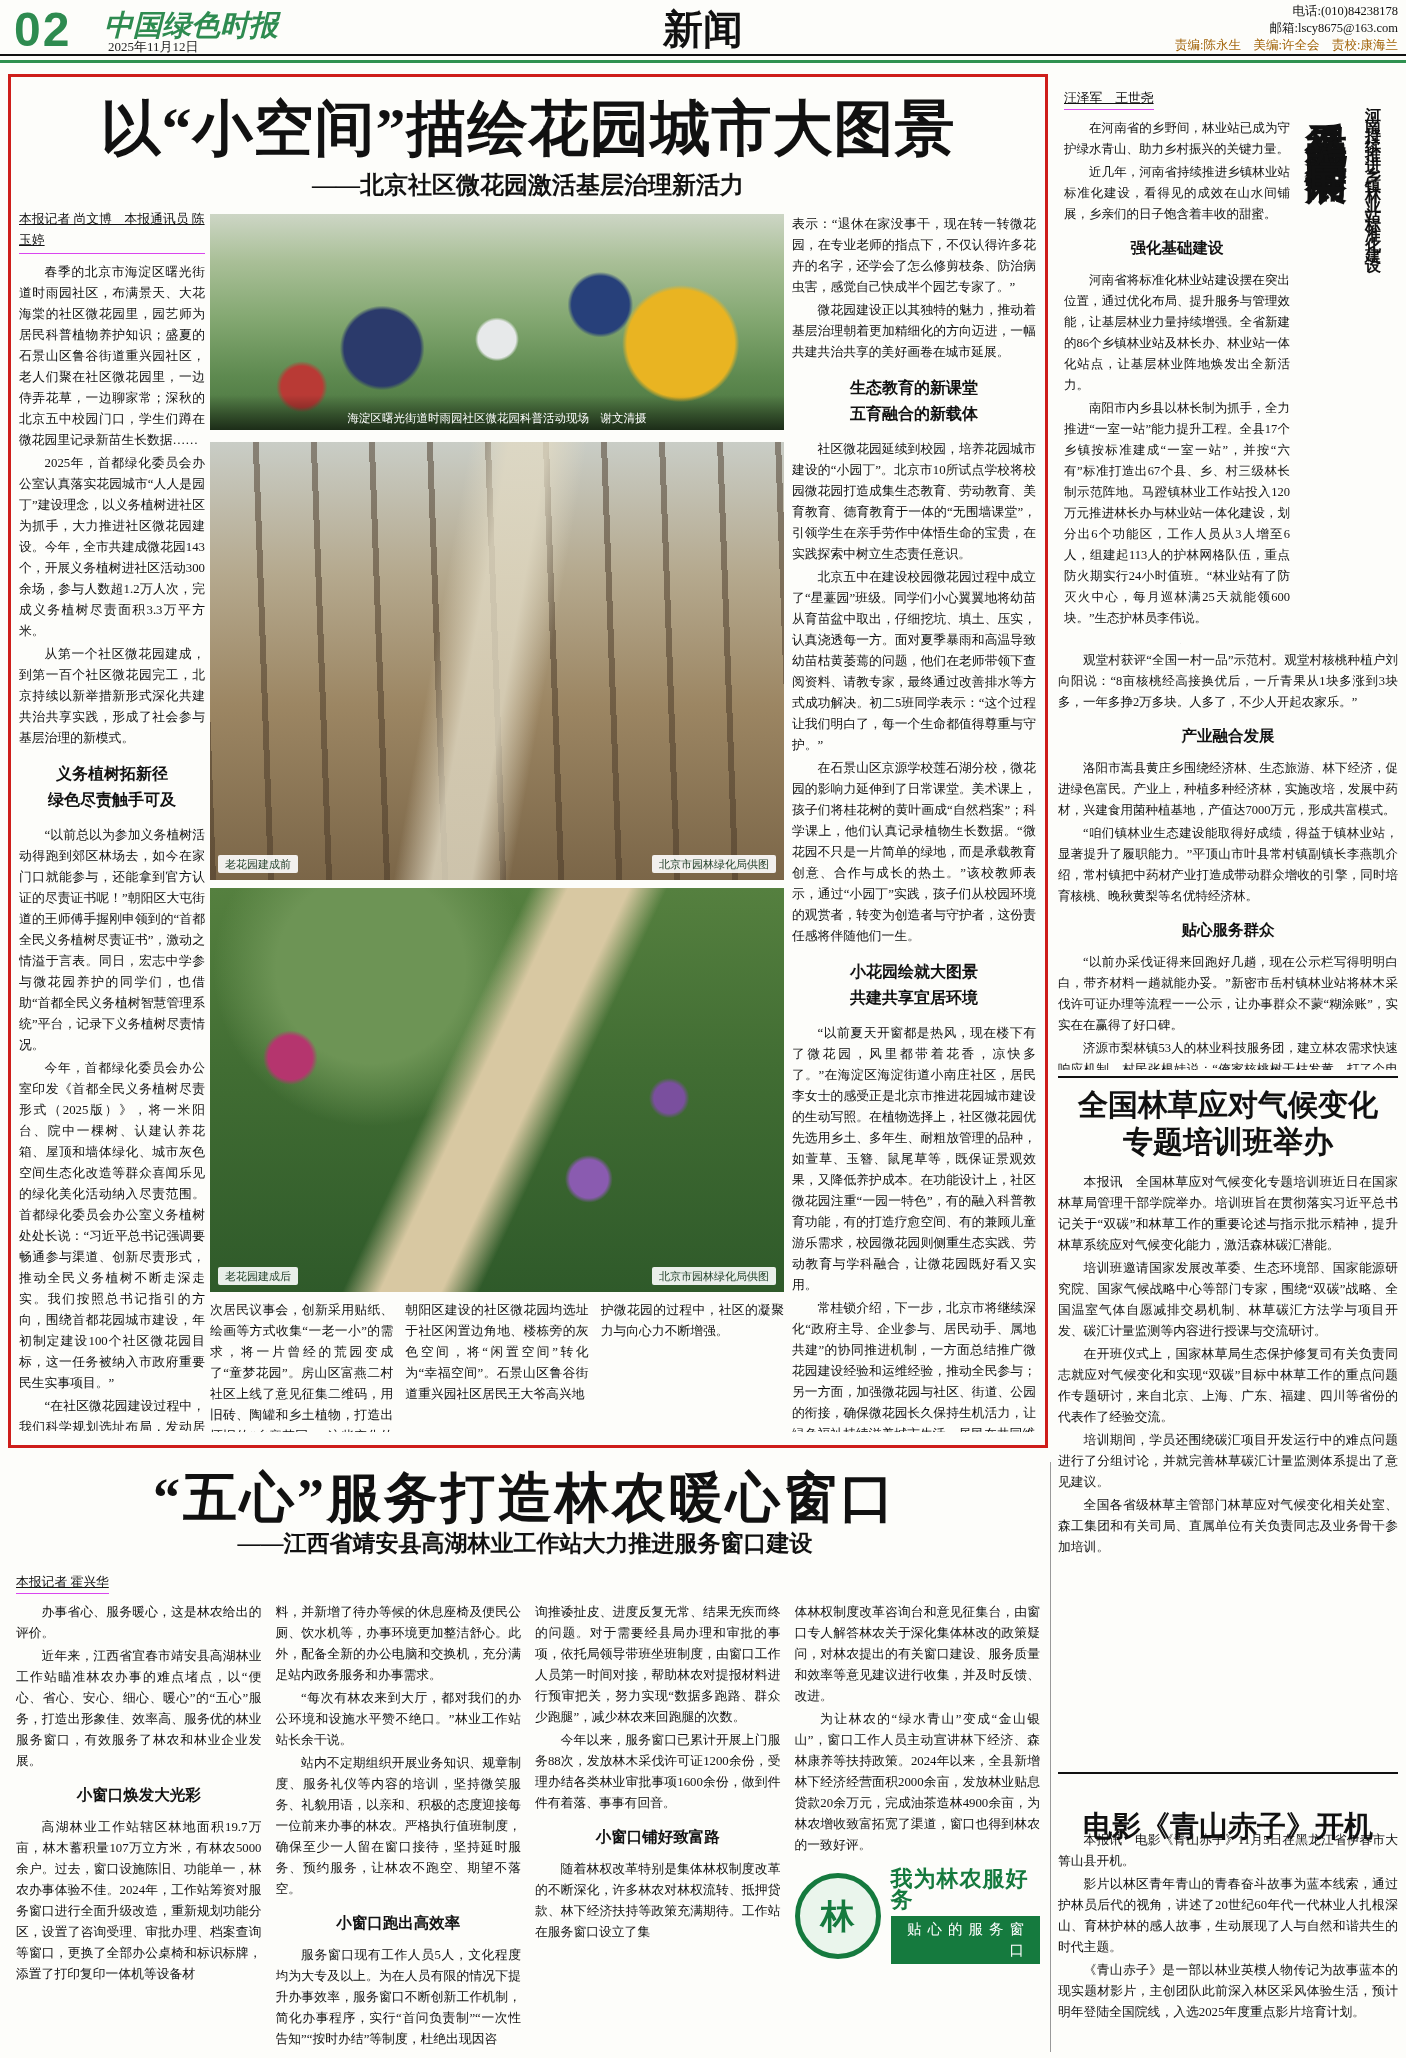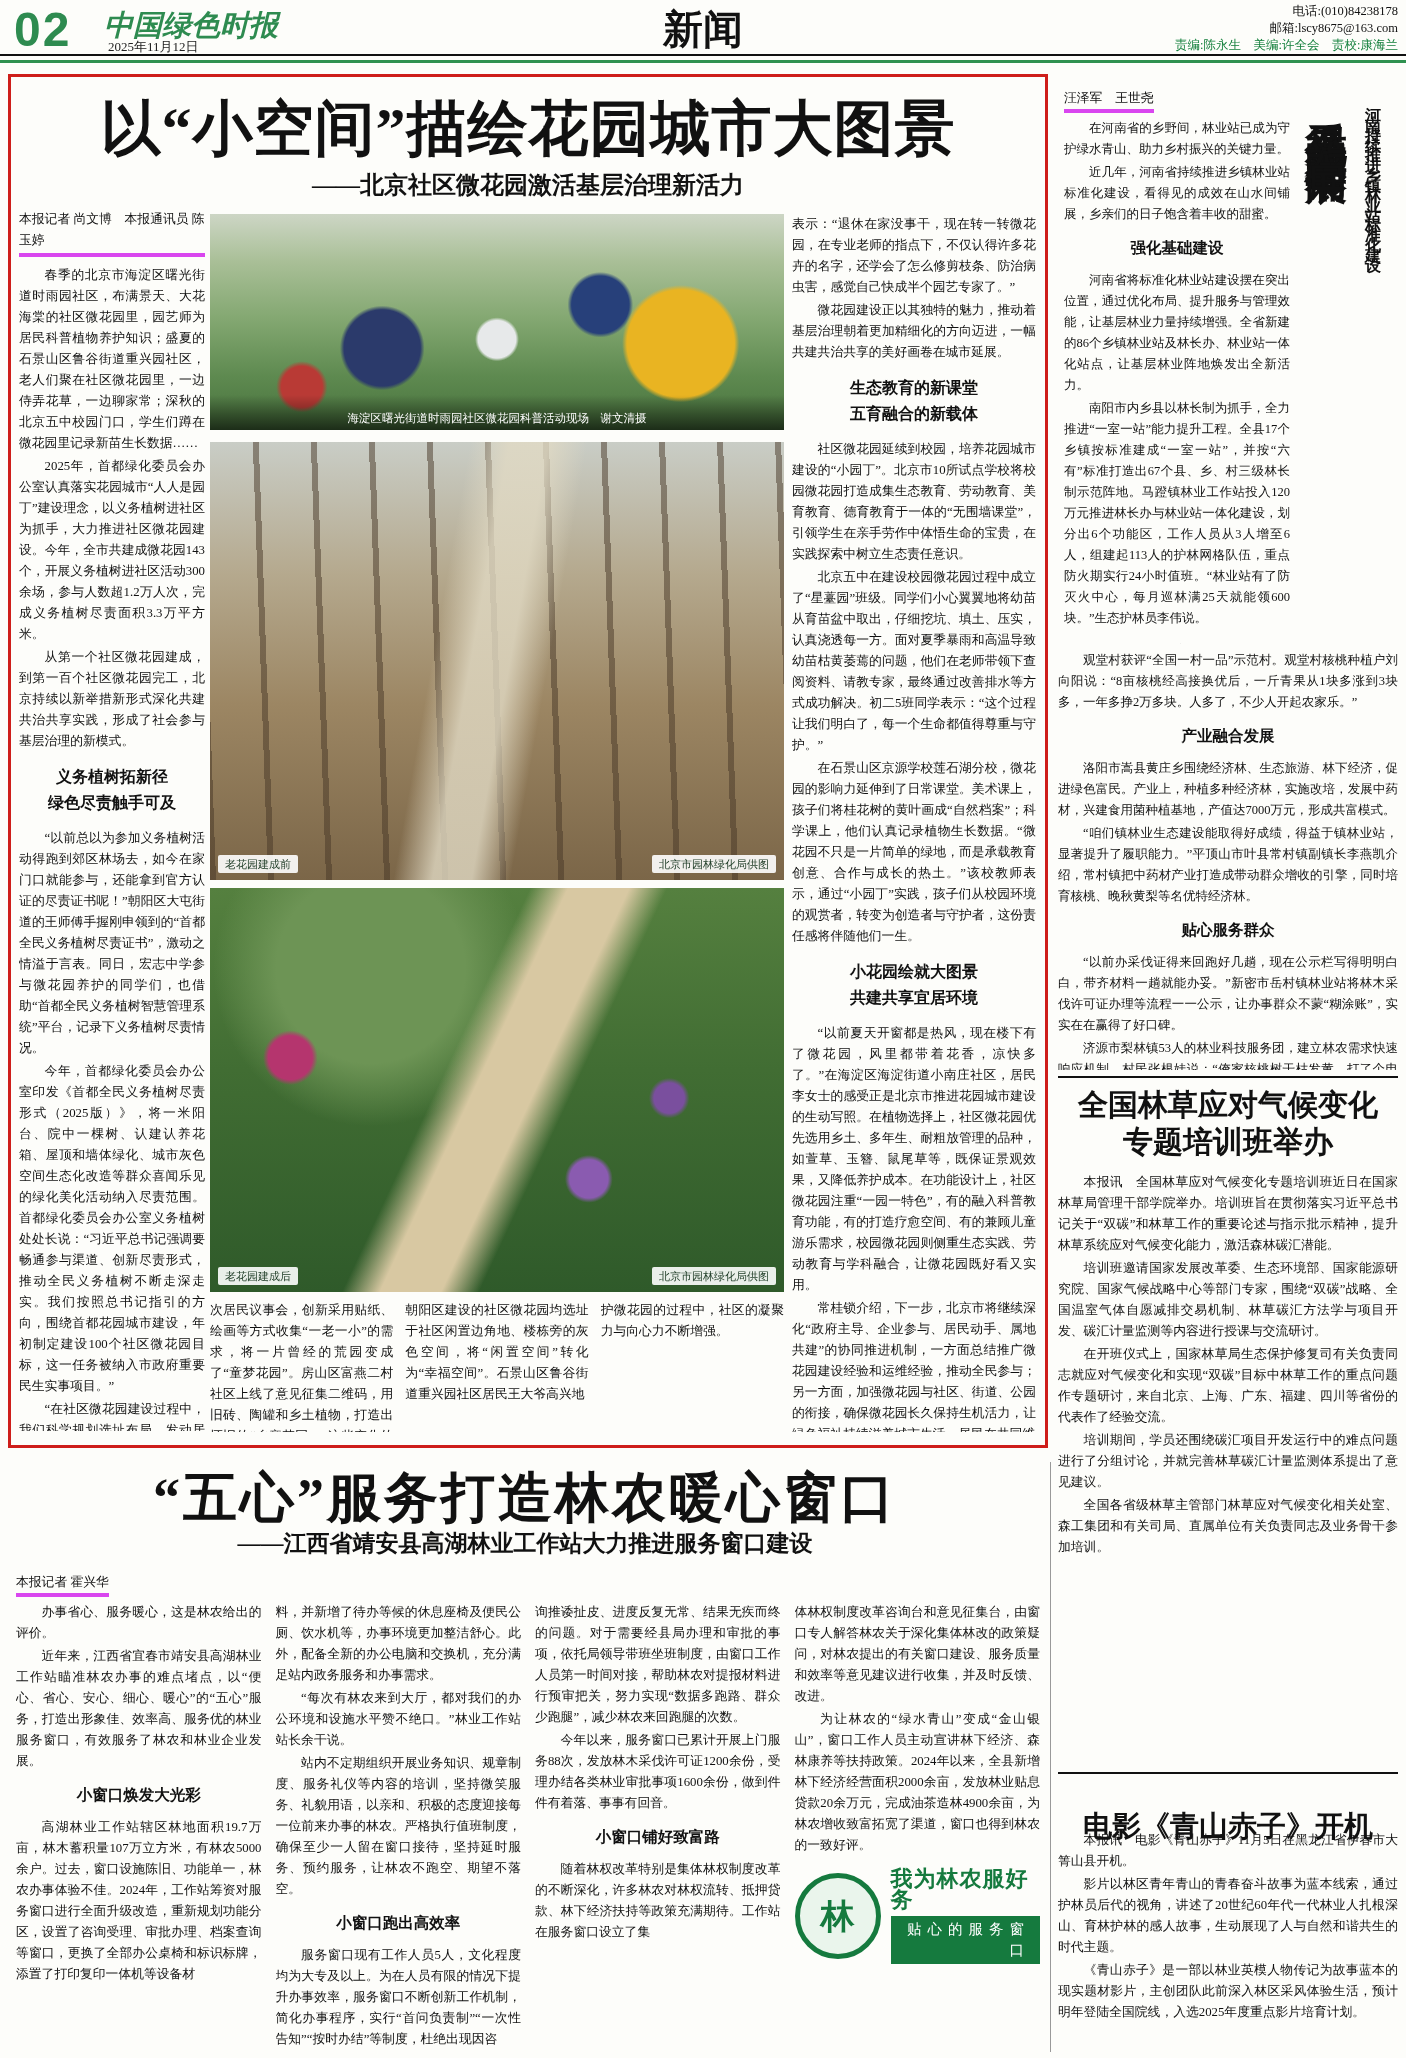--- a/index.html
+++ b/index.html
@@ -3,21 +3,21 @@
 <meta charset="utf-8">
 <style>
   html,body{margin:0;padding:0;background:#e8e8e4;}
   #page{position:relative;width:1406px;height:2058px;background:#fdfdfa;font-family:"Liberation Serif",serif;color:#111;overflow:hidden;}
   .abs{position:absolute;}
   .p{margin:0 0 2px 0;text-indent:2em;text-align:justify;}
   .ni{text-indent:0;}
   .colbox{overflow:hidden;font-size:12.8px;line-height:21px;}
   .sh2{font-size:16px;font-weight:700;text-align:center;line-height:26px;margin:12px 0;font-family:"Liberation Sans",sans-serif;}
   .subhead{font-size:15.5px;font-weight:700;text-align:center;margin:12px 0;font-family:"Liberation Sans",sans-serif;}
-  .byline{display:inline-block;border-bottom:4px solid #d946ef;padding-bottom:2px;font-size:12.8px;}
+  .byline{display:inline-block;border-bottom:1px solid #d946ef;padding-bottom:2px;font-size:12.8px;text-decoration:underline;}
   .rule{background:#111;}
   .green{color:#2e8b50;}
   .photo{position:absolute;overflow:hidden;}
   .chip{position:absolute;bottom:7px;background:rgba(255,255,255,.9);color:#1c3a24;font-size:11px;line-height:16px;padding:1px 7px;border-radius:2px;white-space:nowrap;}
   .pcap{position:absolute;left:0;right:0;bottom:0;background:linear-gradient(transparent,rgba(0,0,0,.6));color:#fff;font-size:11.5px;text-align:center;padding:16px 6px 4px;}
   .vert{writing-mode:vertical-rl;}
   .logo{display:flex;align-items:center;gap:10px;margin-top:12px;}
   .logo-circle{flex:0 0 auto;width:76px;height:76px;border-radius:50%;border:5px solid #157a3e;display:flex;align-items:center;justify-content:center;color:#157a3e;font-size:34px;font-weight:bold;background:#eaf5ec;font-family:"Liberation Sans",sans-serif;}
   .logo-big{font-size:22px;font-weight:bold;color:#157a3e;letter-spacing:1px;font-family:"Liberation Sans",sans-serif;}
   .logo-banner{margin-top:6px;background:#157a3e;color:#fff;font-size:14.5px;letter-spacing:6px;padding:3px 10px;text-align:right;font-family:"Liberation Sans",sans-serif;}
@@ -45,21 +45,21 @@
 
 <div id="page">
 
   <div class="abs green" style="left:14px;top:2px;font-size:48px;font-weight:bold;font-family:'Liberation Sans',sans-serif;letter-spacing:2px;">02</div>
   <div class="abs green" style="left:104px;top:6px;font-size:29px;font-weight:bold;font-style:italic;">中国绿色时报</div>
   <div class="abs" style="left:108px;top:38px;font-size:13px;color:#222;">2025年11月12日</div>
   <div class="abs" style="left:603px;top:2px;width:200px;text-align:center;font-size:40px;font-weight:bold;">新闻</div>
   <div class="abs" style="right:8px;top:3px;text-align:right;font-size:12.5px;line-height:17px;">
     <div>电话:(010)84238178</div>
     <div>邮箱:lscy8675@163.com</div>
-    <div style="color:#15803d;">责编:陈永生　美编:许全会　责校:康海兰</div>
+    <div style="color:#a16207;">责编:陈永生　美编:许全会　责校:康海兰</div>
   </div>
   <div class="abs rule" style="left:0;top:54px;width:1406px;height:2px;"></div>
   <div class="abs" style="left:0;top:60px;width:1406px;height:3px;background:#2f9150;"></div>
 
   <div class="abs" style="left:8px;top:74px;width:1034px;height:1368px;border:3px solid #ce1e1a;background:#fdfdfa;">
     <div class="abs" style="left:0;top:12px;width:100%;text-align:center;font-size:60px;font-weight:bold;letter-spacing:1px;">以“小空间”描绘花园城市大图景</div>
     <div class="abs" style="left:0;top:92px;width:100%;text-align:center;font-size:24px;font-weight:bold;">——北京社区微花园激活基层治理新活力</div>
 
     <div class="abs colbox" style="left:8px;top:132px;width:186px;height:1222px;">
       <span class="byline">本报记者 尚文博　本报通讯员 陈玉婷</span>

